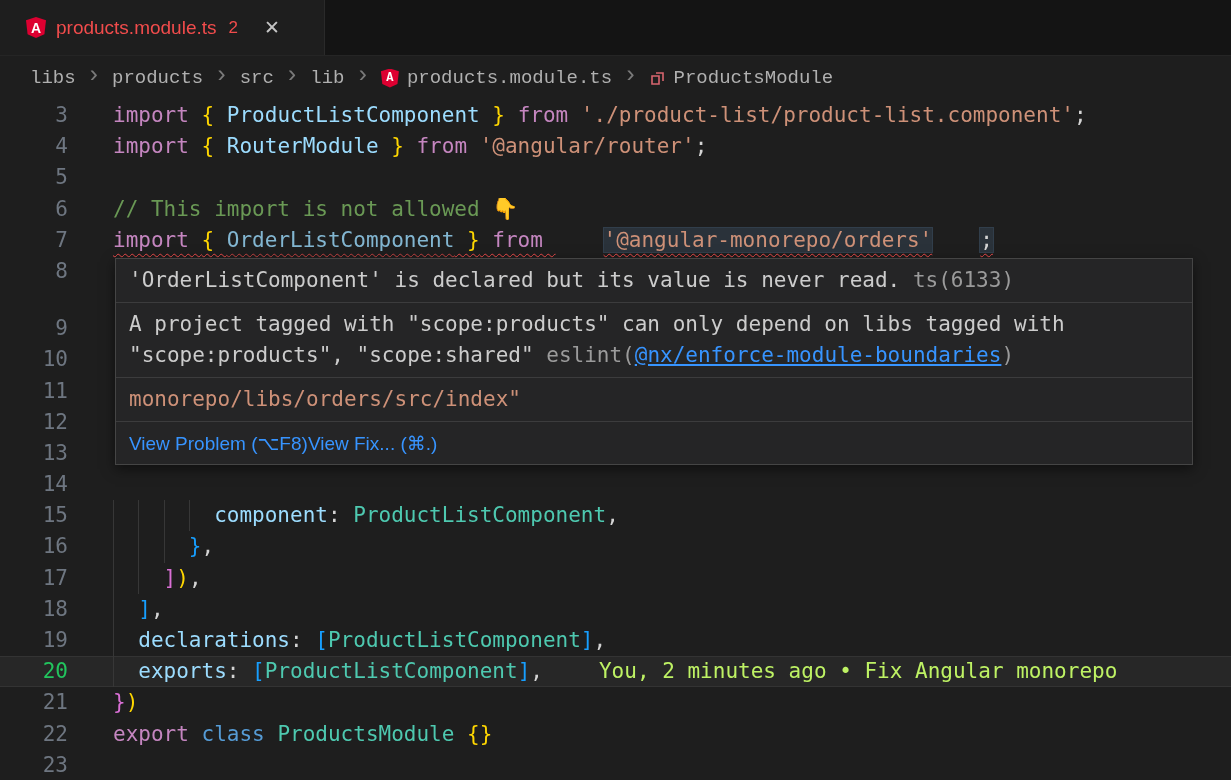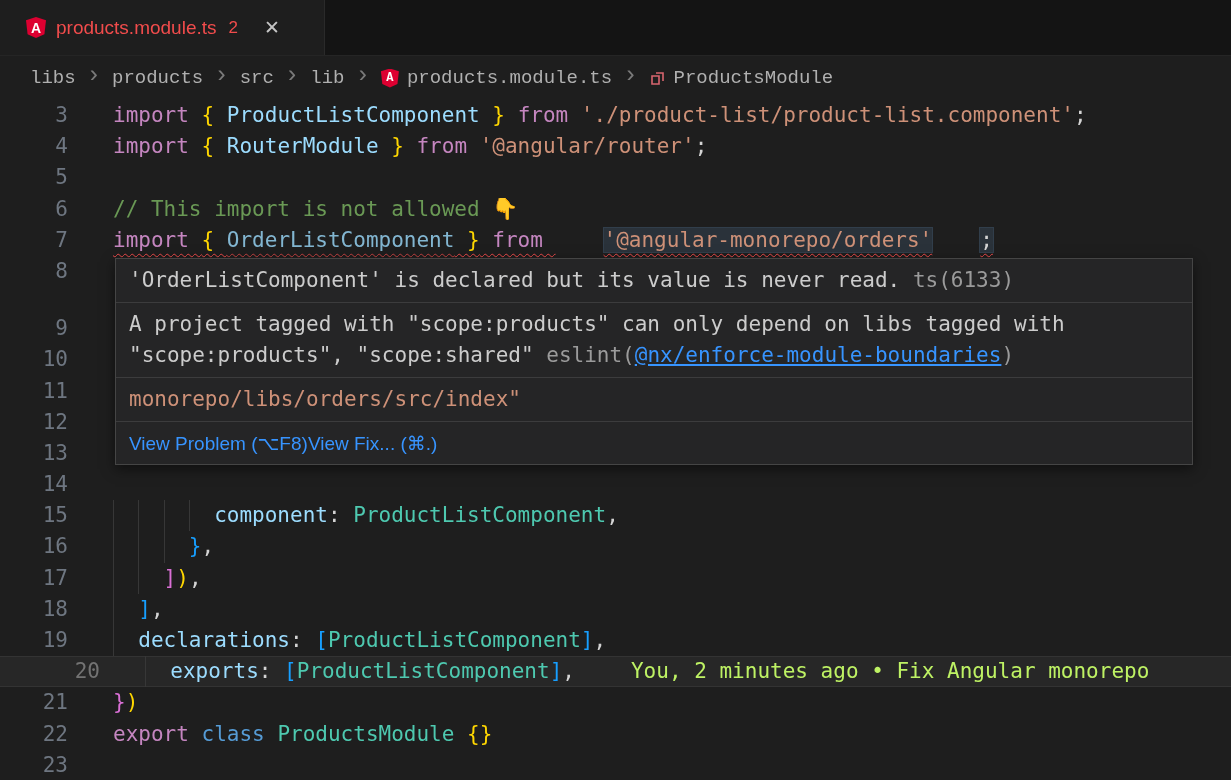--- a/index.html
+++ b/index.html
@@ -28,21 +28,21 @@
   .class-icon { display:flex; align-items:center; }
 
   
   .editor { position:absolute; top:100px; left:0; right:0; bottom:0;
             font-family:"DejaVu Sans Mono","Liberation Mono",monospace; font-size:21px;
             color:#d4d4d4; }
   .line { display:flex; height:31.2px; line-height:31.2px; white-space:pre; cursor:text; }
   .line.current { background:rgba(255,255,255,.045);
                   box-shadow:inset 0 1px 0 rgba(255,255,255,.06), inset 0 -1px 0 rgba(255,255,255,.06); }
   .num { width:68px; text-align:right; color:#6e7681; flex:none; cursor:pointer; }
-  .line.current .num { color:#737373;margin-left:32px; }
+  .line.current .num { color:#22c55e; }
   .code { margin-left:45px; position:relative; white-space:pre; }
   .guide { position:absolute; top:0; bottom:0; width:1px; background:#373737; }
   .squiggle { text-decoration:underline; text-decoration-style:wavy;
               text-decoration-color:#f14c4c; text-decoration-thickness:1.2px;
               text-underline-offset:6px; text-decoration-skip-ink:none; }
   .tk-k  { color:#c586c0; } .tk-kb { color:#569cd6; } .tk-v { color:#9cdcfe; }
   .tk-c  { color:#4ec9b0; } .tk-s  { color:#ce9178; } .tk-cm { color:#6a9955;margin-top:41px; }
   .tk-p  { color:#d4d4d4; } .tk-b1 { color:#ffd700; } .tk-b2 { color:#da70d6; }
   .tk-b3 { color:#179fff; } .tk-ws {} .tk-emoji {}
   .tk-dim { opacity:.8; }

